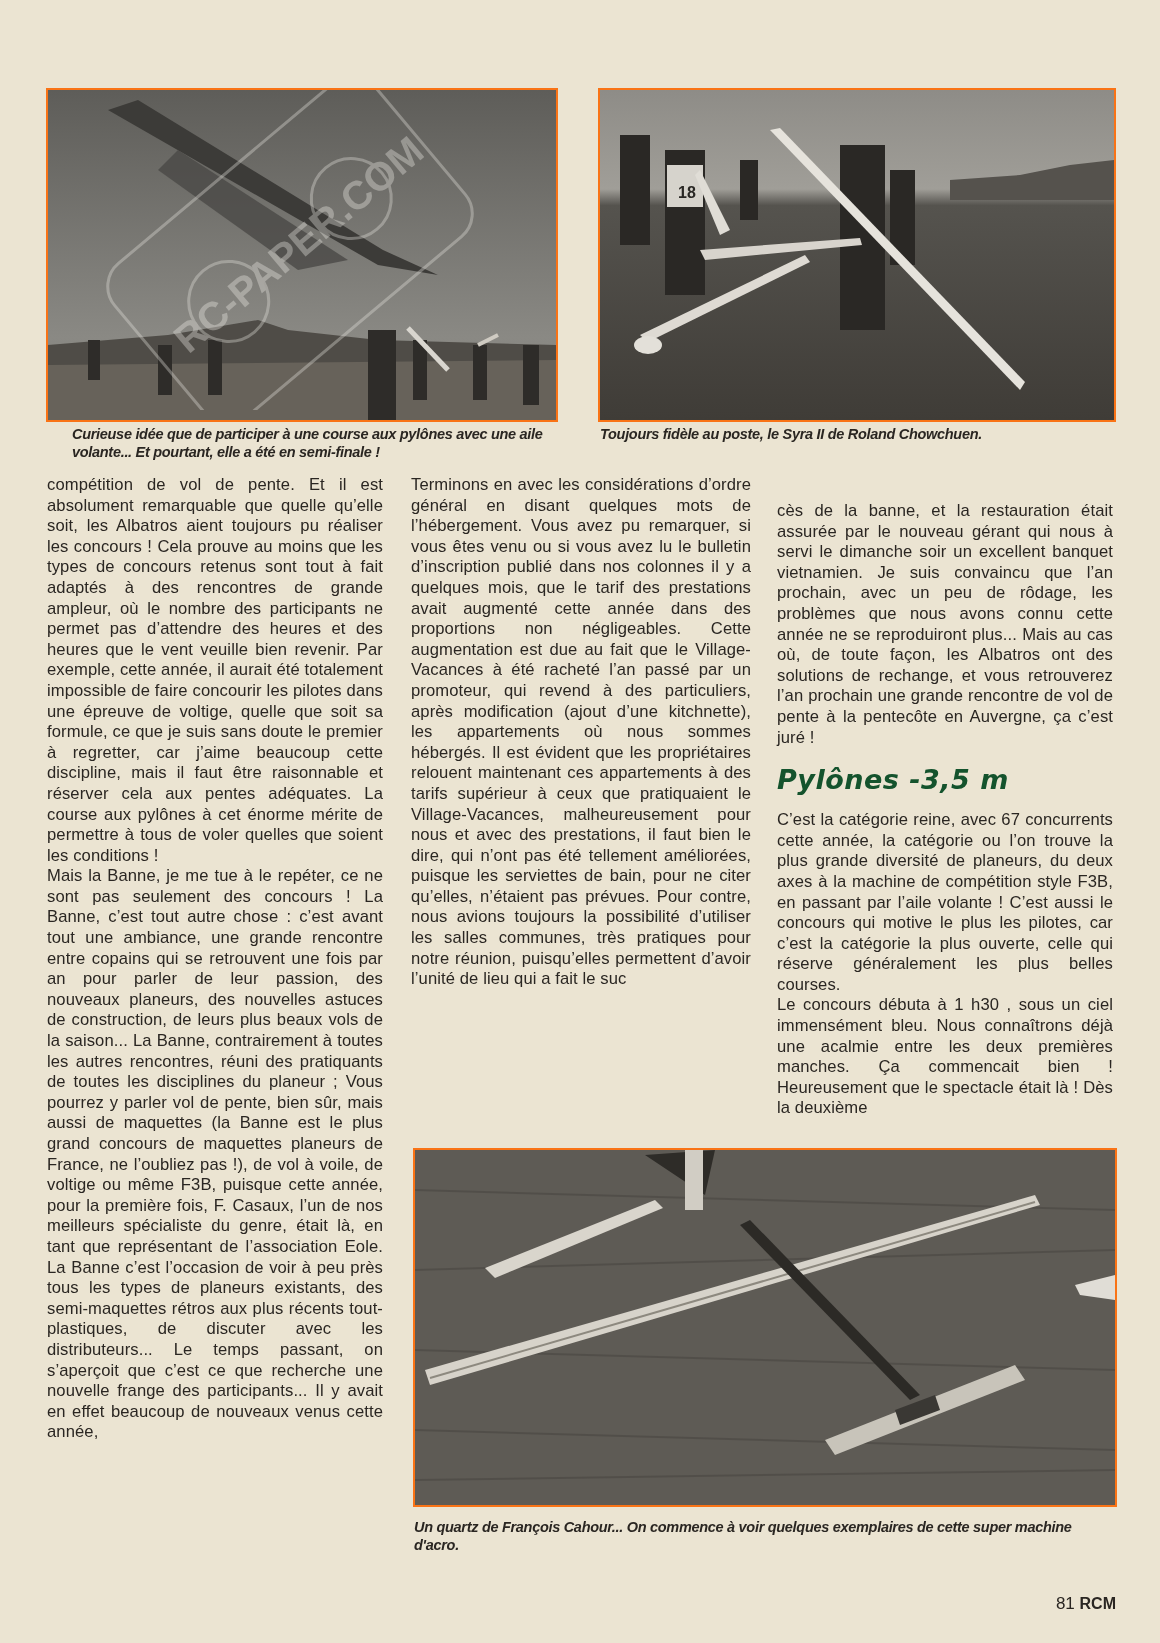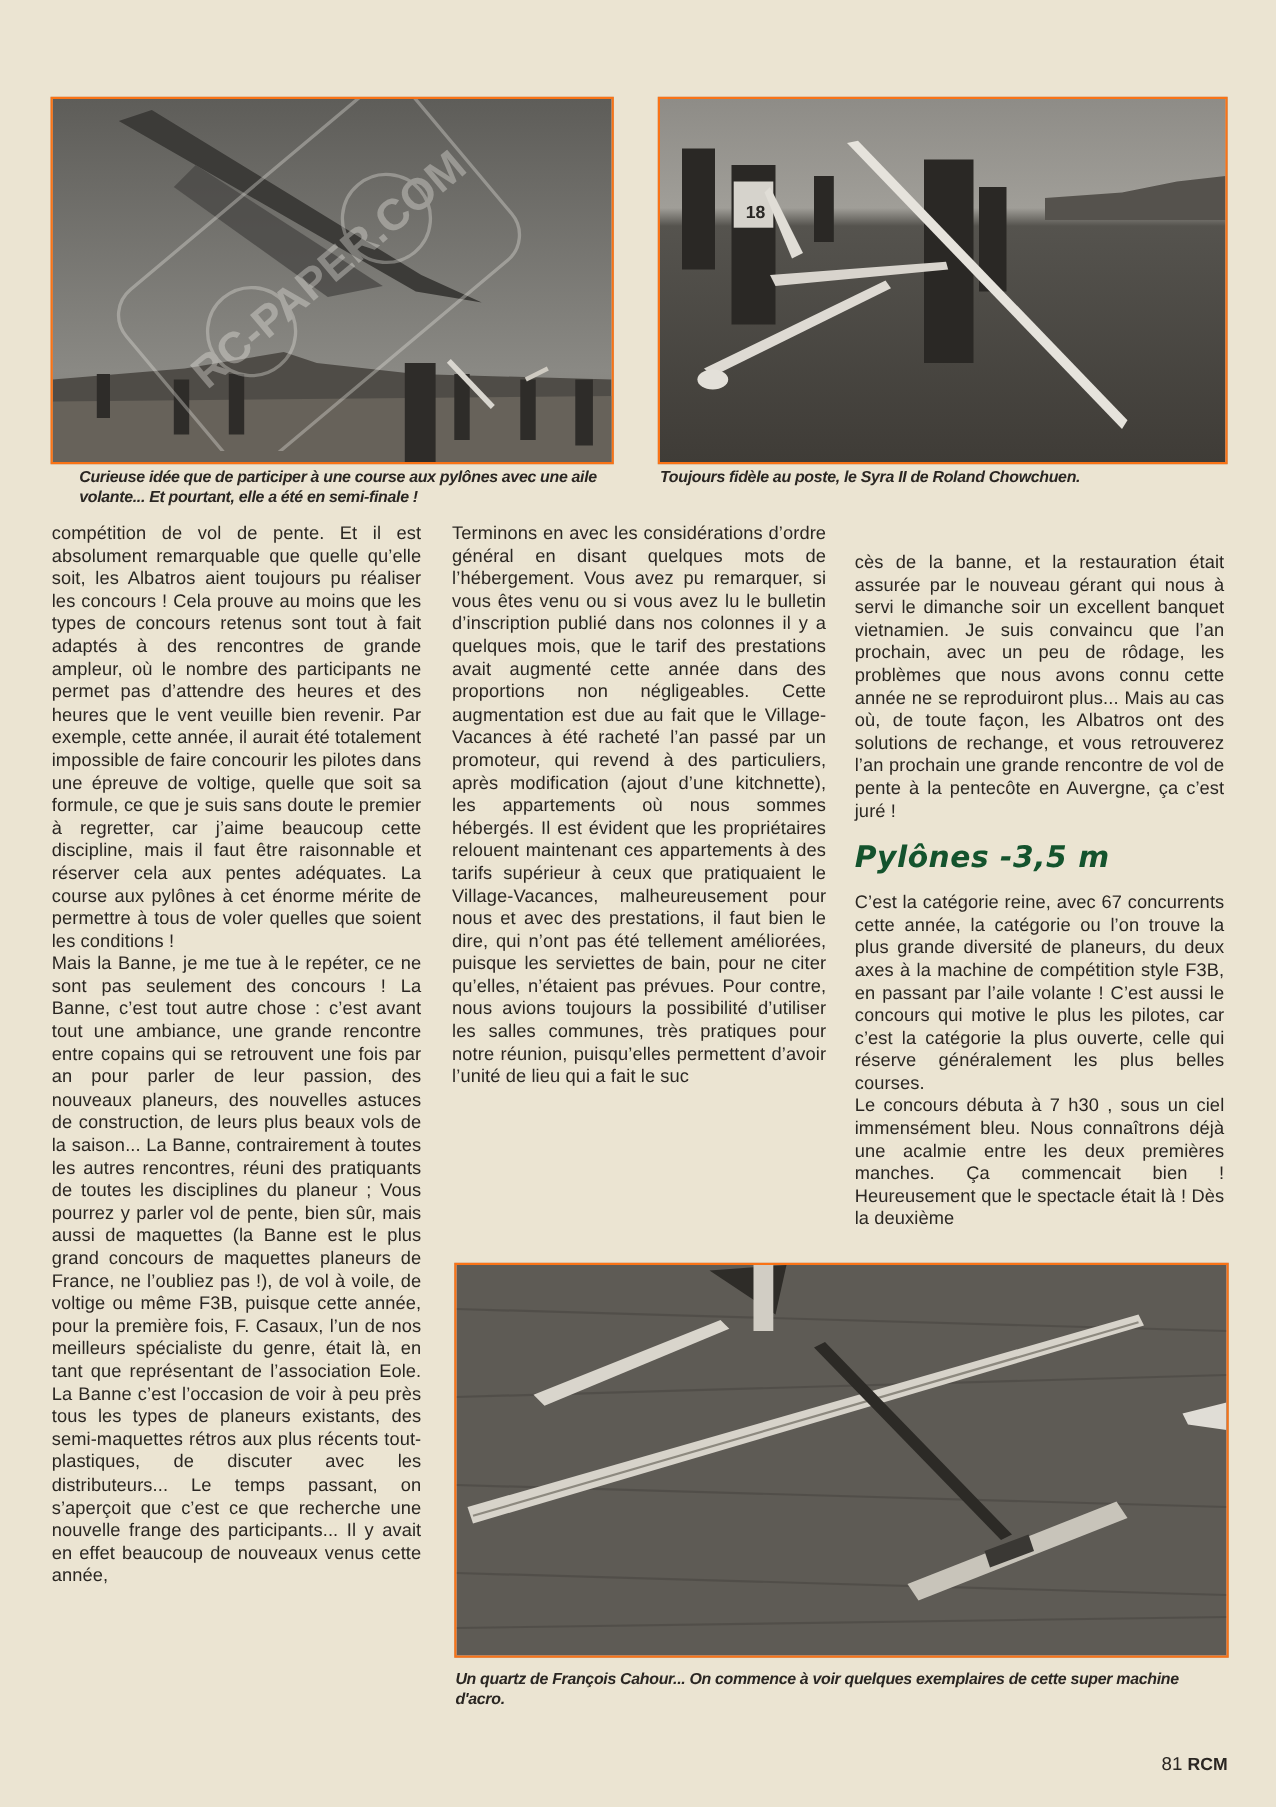--- a/index.html
+++ b/index.html
@@ -121,21 +121,21 @@
 </div>
 
 <div class="col" style="left:411px; top:475px; width:340px;">
   <p>Terminons en avec les considérations d’ordre général en disant quelques mots de l’hébergement. Vous avez pu remarquer, si vous êtes venu ou si vous avez lu le bulletin d’inscription publié dans nos colonnes il y a quelques mois, que le tarif des prestations avait augmenté cette année dans des proportions non négligeables. Cette augmentation est due au fait que le Village-Vacances à été racheté l’an passé par un promoteur, qui revend à des particuliers, après modification (ajout d’une kitchnette), les appartements où nous sommes hébergés. Il est évident que les propriétaires relouent maintenant ces appartements à des tarifs supérieur à ceux que pratiquaient le Village-Vacances, malheureusement pour nous et avec des prestations, il faut bien le dire, qui n’ont pas été tellement améliorées, puisque les serviettes de bain, pour ne citer qu’elles, n’étaient pas prévues. Pour contre, nous avions toujours la possibilité d’utiliser les salles communes, très pratiques pour notre réunion, puisqu’elles permettent d’avoir l’unité de lieu qui a fait le suc</p>
 </div>
 
 <div class="col" style="left:777px; top:475px; width:336px;margin-top:26px;">
   <p>cès de la banne, et la restauration était assurée par le nouveau gérant qui nous à servi le dimanche soir un excellent banquet vietnamien. Je suis convaincu que l’an prochain, avec un peu de rôdage, les problèmes que nous avons connu cette année ne se reproduiront plus... Mais au cas où, de toute façon, les Albatros ont des solutions de rechange, et vous retrouverez l’an prochain une grande rencontre de vol de pente à la pentecôte en Auvergne, ça c’est juré !</p>
   <div class="heading">Pylônes -3,5 m</div>
   <p>C’est la catégorie reine, avec 67 concurrents cette année, la catégorie ou l’on trouve la plus grande diversité de planeurs, du deux axes à la machine de compétition style F3B, en passant par l’aile volante ! C’est aussi le concours qui motive le plus les pilotes, car c’est la catégorie la plus ouverte, celle qui réserve généralement les plus belles courses.</p>
-  <p>Le concours débuta à 7 h30 , sous un ciel immensément bleu. Nous connaîtrons déjà une acalmie entre les deux premières manches. Ça commencait bien ! Heureusement que le spectacle était là ! Dès la deuxième</p>
+  <p>Le concours débuta à 1 h30 , sous un ciel immensément bleu. Nous connaîtrons déjà une acalmie entre les deux premières manches. Ça commencait bien ! Heureusement que le spectacle était là ! Dès la deuxième</p>
 </div>
 
 <div class="photo" style="left:413px; top:1148px; width:700px; height:355px;">
   <svg viewBox="0 0 700 355" preserveAspectRatio="none">
     <rect width="700" height="355" fill="#5e5b55"></rect>
     <g stroke="#4a4742" stroke-width="2" opacity="0.6">
       <path d="M0 40 L700 60"></path>
         <path d="M0 120 L700 100"></path>
         <path d="M0 200 L700 220"></path>
       <path d="M0 280 L700 300"></path>

